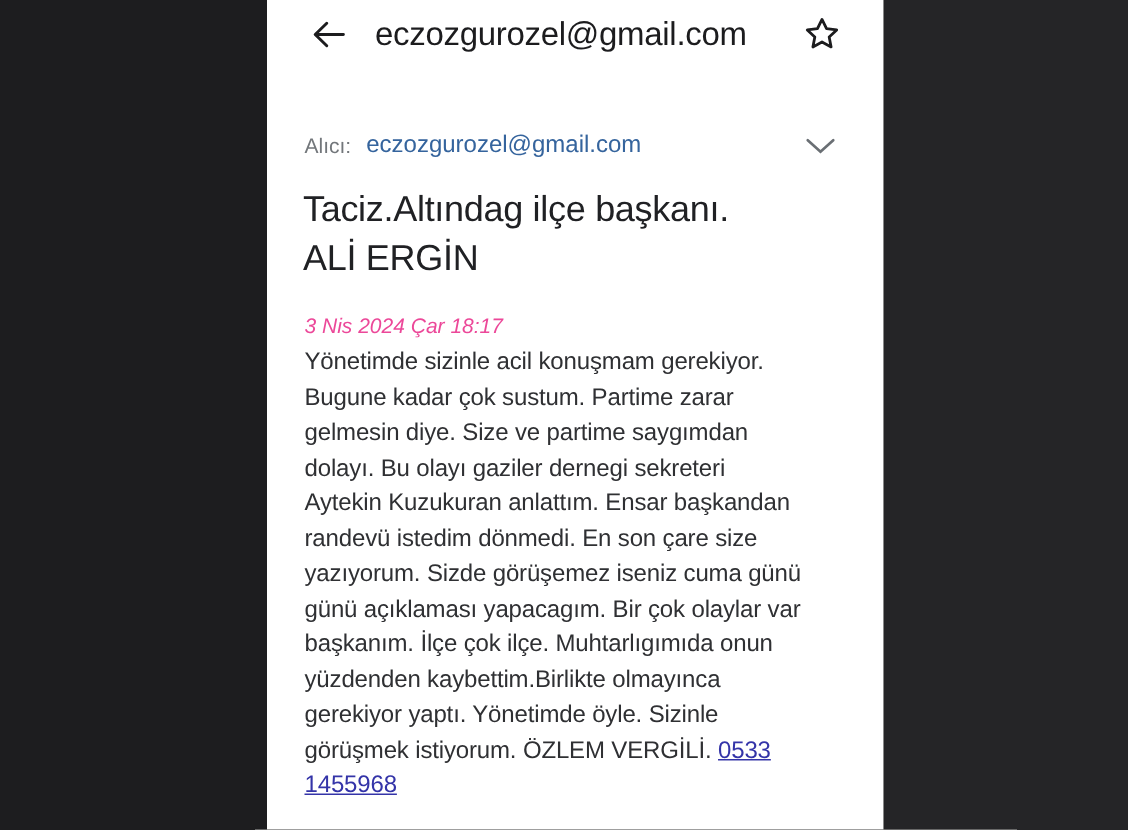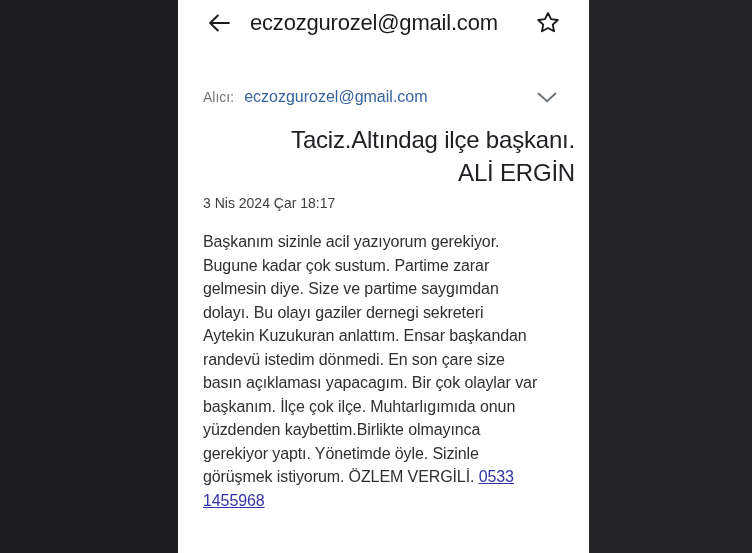--- a/index.html
+++ b/index.html
@@ -40,26 +40,25 @@
   }
   .to-label { font-size: 14px; color: #73777b; }
   .to-email { font-size: 16px; color: #35649d; margin-left: 10px; white-space: nowrap; }
   .chev { margin-left: auto; display: flex; align-items: center; }
 
   
   .subject {
     position: absolute; top: 123px; left: 24px; right: 14px; margin: 0;
     font-size: 24px; font-weight: 400; line-height: 33px; color: #202124;
     letter-spacing: -0.2px;
-    text-align: right;
   }
   .subj-line { display: block; white-space: nowrap; }
   .date {
-    position: absolute; top: 195px; left: 25px;
-    font-size: 14px; color: #404040;
+    position: absolute; top: 209px; left: 25px;
+    font-size: 14px; color: #ec4899; font-style: italic;
   }
 
   
   .body-text {
     position: absolute; top: 230px; left: 25px; right: 14px;
     font-size: 16px; line-height: 23.5px; color: #2f3033;
     letter-spacing: -0.1px;
   }
   .body-line { white-space: nowrap; }
   .phone-link { color: #3434a8; text-decoration: underline; cursor: pointer; }
@@ -97,27 +96,28 @@
     </div>
 
     <h1 class="subject">
       <span class="subj-line">Taciz.Altındag ilçe başkanı.</span>
       <span class="subj-line">ALİ ERGİN</span>
     </h1>
 
     <div class="date">3 Nis 2024 Çar 18:17</div>
 
     <div class="body-text">
-      <div class="body-line">Başkanım sizinle acil yazıyorum gerekiyor.</div>
+      <div class="body-line">Yönetimde sizinle acil konuşmam gerekiyor.</div>
       <div class="body-line">Bugune kadar çok sustum. Partime zarar</div>
       <div class="body-line">gelmesin diye. Size ve partime saygımdan</div>
       <div class="body-line">dolayı. Bu olayı gaziler dernegi sekreteri</div>
       <div class="body-line">Aytekin Kuzukuran anlattım. Ensar başkandan</div>
       <div class="body-line">randevü istedim dönmedi. En son çare size</div>
-      <div class="body-line">basın açıklaması yapacagım. Bir çok olaylar var</div>
+      <div class="body-line">yazıyorum. Sizde görüşemez iseniz cuma günü</div>
+      <div class="body-line">günü açıklaması yapacagım. Bir çok olaylar var</div>
       <div class="body-line">başkanım. İlçe çok ilçe. Muhtarlıgımıda onun</div>
       <div class="body-line">yüzdenden kaybettim.Birlikte olmayınca</div>
       <div class="body-line">gerekiyor yaptı. Yönetimde öyle. Sizinle</div>
       <div class="body-line"><span>görüşmek istiyorum. ÖZLEM VERGİLİ. </span><a class="phone-link">0533</a></div>
       <div class="body-line"><a class="phone-link">1455968</a></div>
     </div>
 
   </div>
 
   <div class="letterbox right"></div>

